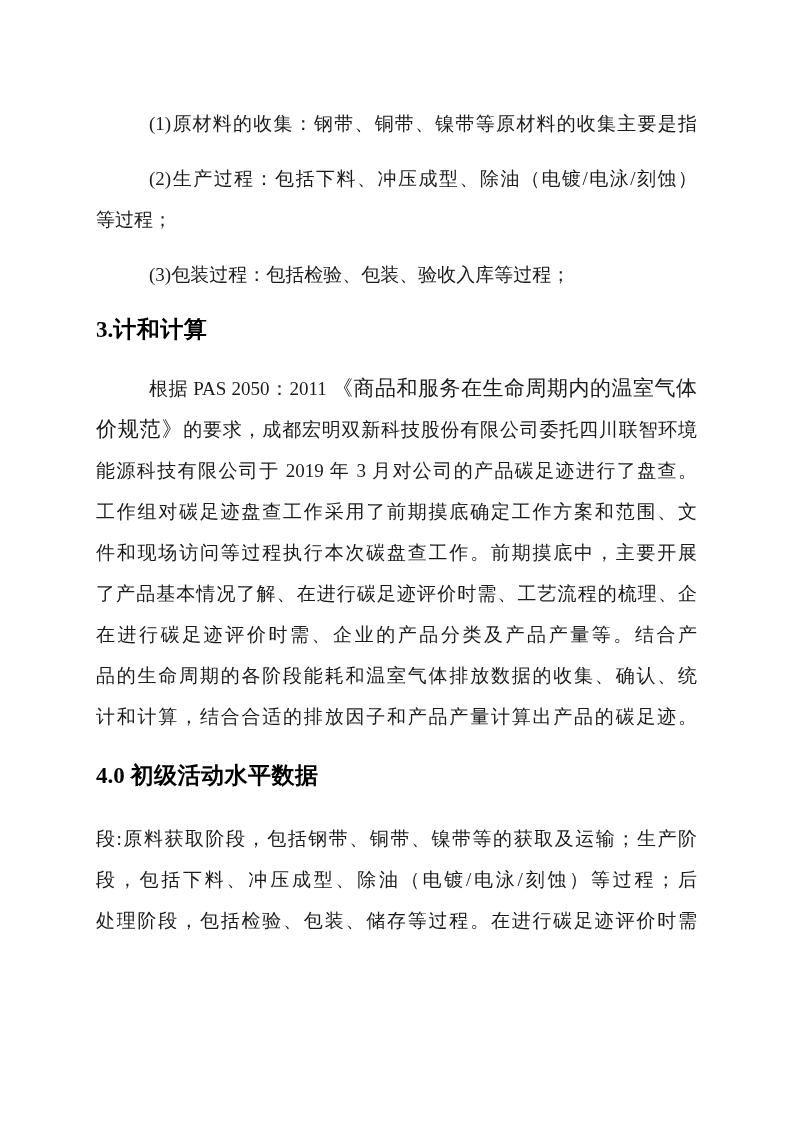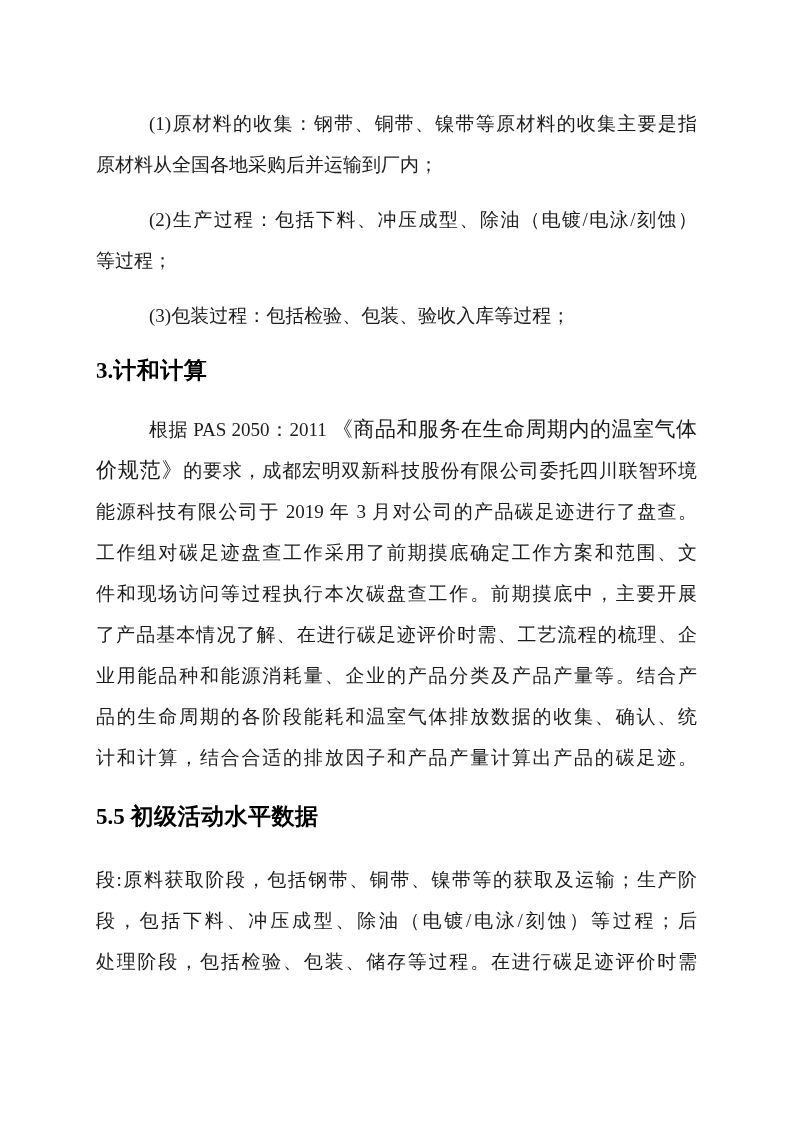--- a/index.html
+++ b/index.html
@@ -63,47 +63,46 @@
     margin: 18px 0 22px 0;
   }
 </style>
 </head>
 <body>
 
 <div class="page">
 
   <div class="para">
       <div class="line indent"><span class="normal">(1)原材料的收集：钢带、铜带、镍带等原材料的收集主要是指</span></div>
-      <div class="line left"><span class="normal">原材料从全国各地采购后并运输到厂内；</span></div>
     </div>
 
   <div class="para">
       <div class="line indent"><span class="normal">(2)生产过程：包括下料、冲压成型、除油（电镀/电泳/刻蚀）</span></div>
       <div class="line left"><span class="normal">等过程；</span></div>
     </div>
 
   <div class="para">
       <div class="line left indent"><span class="normal">(3)包装过程：包括检验、包装、验收入库等过程；</span></div>
     </div>
 
   <h1 class="h h1 para"><span class="hnum">3.</span><span>计和计算</span></h1>
 
   <div class="para">
       <div class="line indent"><span class="normal">根据 PAS 2050：2011 </span><span class="small">《商品和服务在生命周期内的温室气体排放评</span></div>
       <div class="line"><span class="small">价规范》</span><span class="normal">的要求，成都宏明双新科技股份有限公司委托四川联智环境</span></div>
       <div class="line"><span class="normal">能源科技有限公司于 2019 年 3 月对公司的产品碳足迹进行了盘查。</span></div>
       <div class="line"><span class="normal">工作组对碳足迹盘查工作采用了前期摸底确定工作方案和范围、文</span></div>
       <div class="line"><span class="normal">件和现场访问等过程执行本次碳盘查工作。前期摸底中，主要开展</span></div>
       <div class="line"><span class="normal">了产品基本情况了解、在进行碳足迹评价时需、工艺流程的梳理、企</span></div>
-      <div class="line"><span class="normal">业用能品种和能源消耗量、企业的产品分类及产品产量等。结合产</span></div>
+      <div class="line"><span class="normal">在进行碳足迹评价时需、企业的产品分类及产品产量等。结合产</span></div>
       <div class="line"><span class="normal">品的生命周期的各阶段能耗和温室气体排放数据的收集、确认、统</span></div>
       <div class="line"><span class="normal">计和计算，结合合适的排放因子和产品产量计算出产品的碳足迹。</span></div>
     </div>
 
-  <h2 class="h h2 para"><span class="hnum">5.5 </span><span>初级活动水平数据</span></h2>
+  <h2 class="h h2 para"><span class="hnum">4.0 </span><span>初级活动水平数据</span></h2>
 
   <div class="para">
       <div class="line"><span class="normal">段:原料获取阶段，包括钢带、铜带、镍带等的获取及运输；生产阶</span></div>
       <div class="line"><span class="normal">段，包括下料、冲压成型、除油（电镀/电泳/刻蚀）等过程；后</span></div>
       <div class="line"><span class="normal">处理阶段，包括检验、包装、储存等过程。在进行碳足迹评价时需</span></div>
     </div>
 
 </div>
 
 </body></html>

